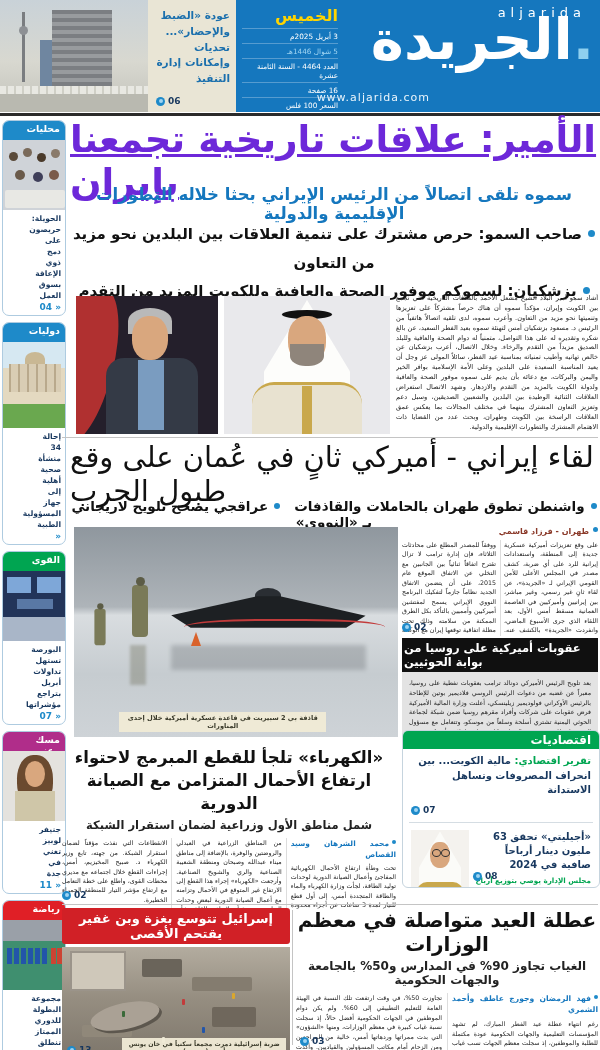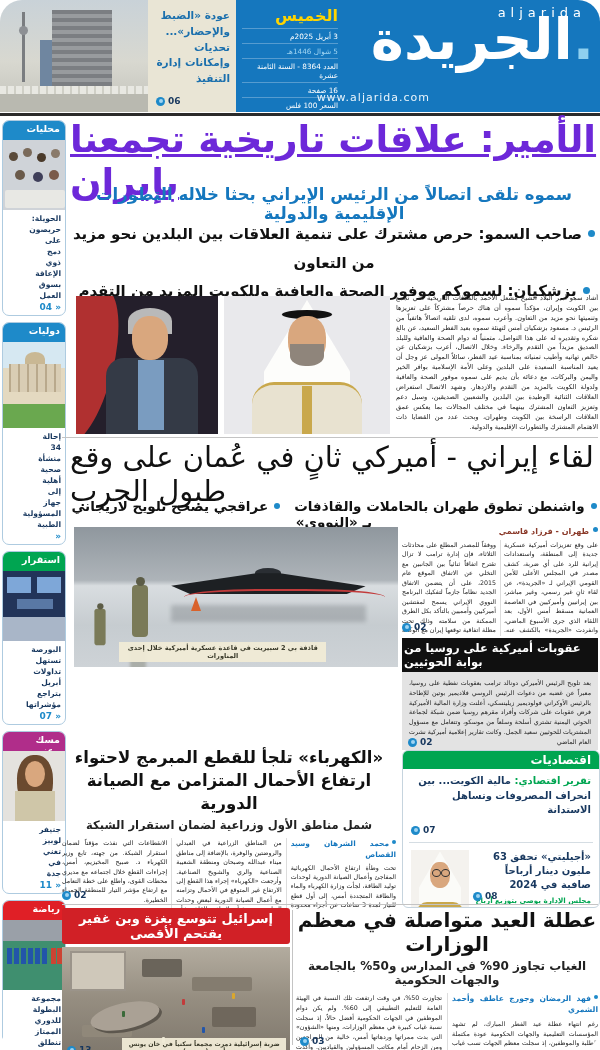--- a/index.html
+++ b/index.html
@@ -1,17 +1,17 @@
 <!DOCTYPE html>
 <html lang="ar" dir="rtl"><head>
 <meta charset="utf-8">
 <style>
   html,body{margin:0;padding:0;background:#fff;}
   #page{position:relative;width:600px;height:1050px;background:#fff;overflow:hidden;
-        font-family:"DejaVu Sans",sans-serif;direction:rtl;border-radius:22px;}
+        font-family:"DejaVu Sans",sans-serif;direction:rtl;}
   .abs{position:absolute;}
 
   
   .masthead{left:236px;top:0;width:364px;height:112px;background:#1577be;color:#fff;}
   .mh-latin{position:absolute;top:5px;right:14px;font-size:13px;letter-spacing:5px;color:#fff;}
   .mh-logo{position:absolute;top:12px;right:6px;font-size:56px;font-weight:bold;line-height:1;white-space:nowrap;}
   .mh-logo .dot{color:#8fd0ef;}
   .mh-www{position:absolute;bottom:8px;right:170px;font-size:11px;color:#eaf5fc;letter-spacing:1px;}
   .mh-dates{position:absolute;top:6px;left:6px;width:96px;text-align:right;}
   .mh-day{color:#ffd400;font-size:16px;font-weight:bold;padding-bottom:3px;}
@@ -86,21 +86,21 @@
   .amir-face{position:absolute;left:64px;top:20px;width:38px;height:48px;border-radius:45%;background:#d9a77e;}
   .amir-beard{position:absolute;left:66px;top:48px;width:34px;height:22px;border-radius:0 0 45% 45%;background:#8f857b;}
   .amir-bisht{position:absolute;left:28px;top:86px;width:110px;height:52px;border-radius:22px 22px 0 0;background:#e8e2d0;border-top:3px solid #c9a84c;}
   .amir-trim{position:absolute;left:78px;top:90px;width:10px;height:48px;background:#c9a84c;}
   .lead-body{left:396px;top:294px;width:202px;height:141px;font-size:6.6px;line-height:1.5;color:#222;text-align:justify;overflow:hidden;}
 
   
   .s2-head{left:70px;top:440px;width:528px;font-size:29px;font-weight:normal;color:#111;text-align:left;letter-spacing:-1px;}
   .s2-bullets{left:70px;top:498px;width:528px;font-size:13.5px;font-weight:bold;color:#111;text-align:center;}
   .s2-bullets .bdot{width:6px;height:6px;}
-  .drone-photo{left:74px;top:527px;width:324px;height:140px;overflow:hidden;
+  .drone-photo{left:74px;top:527px;width:324px;height:210px;overflow:hidden;
       background:linear-gradient(180deg,#8f979e 0%,#aeb4b9 38%,#d9dde0 42%,#c6ccd0 70%,#ced3d7 100%);}
   .b2{position:absolute;left:30%;top:33%;width:60%;height:15%;background:#1d2023;clip-path:polygon(0 60%,44% 0,56% 0,100% 62%,90% 100%,10% 100%);}
   .b2c{position:absolute;left:56%;top:29%;width:8%;height:7%;border-radius:50% 50% 0 0;background:#2a2e33;}
   .soldier{position:absolute;width:16px;height:52px;border-radius:4px;background:#7a7a58;}
   .soldier::before{content:"";position:absolute;top:-8px;left:4px;width:9px;height:9px;border-radius:50%;background:#5c5c46;}
   .s1{left:58px;top:58px;} .s2s{left:18px;top:74px;transform:scale(.7);}
   .cone{position:absolute;left:36%;top:50%;width:0;height:0;border-left:5px solid transparent;border-right:5px solid transparent;border-bottom:14px solid #d9622b;}
   .rope{position:absolute;left:34%;top:44%;width:62%;height:14px;border-top:2px solid #c23b3b;border-radius:50%/10px;}
   .refl{position:absolute;left:30%;top:56%;width:60%;height:12%;background:#3a3f44;opacity:.22;filter:blur(2px);}
   .srefl{position:absolute;left:56px;top:118px;width:16px;height:40px;background:#6a6a55;opacity:.35;filter:blur(1.5px);}
@@ -112,21 +112,21 @@
            font-size:6.3px;line-height:1.5;color:#222;text-align:justify;overflow:hidden;}
   .s2-page{left:402px;top:622px;}
 
   
   .russia{left:402px;top:638px;width:196px;}
   .ru-head{background:#101010;color:#fff;font-size:11.5px;font-weight:bold;text-align:left;padding:3px 2px;}
   .ru-body{background:#e3e3e3;font-size:6.3px;line-height:1.55;color:#222;text-align:justify;padding:6px 7px 4px;height:78px;box-sizing:border-box;overflow:hidden;}
   .ru-page{position:absolute;left:6px;bottom:3px;}
 
   
-  .econ{left:402px;top:750px;width:196px;height:156px;border:1px solid #c6d4de;border-radius:6px;overflow:hidden;background:#fff;}
+  .econ{left:402px;top:730px;width:196px;height:156px;border:1px solid #c6d4de;border-radius:6px;overflow:hidden;background:#fff;}
   .econ-head{background:#00a551;color:#fff;font-size:12px;font-weight:bold;text-align:right;padding:2px 8px;}
   .econ-i1{padding:5px 8px 2px;font-size:10px;font-weight:bold;color:#17375e;line-height:1.45;text-align:right;}
   .econ-i1 .lead-in{color:#00a551;}
   .econ-div{height:1px;background:#d5dde3;margin:3px 6px;}
   .econ-i2{display:flex;gap:6px;padding:4px 8px;align-items:flex-start;}
   .econ-txt{flex:1;text-align:right;}
   .econ-t{font-size:10px;font-weight:bold;color:#17375e;line-height:1.4;}
   .econ-s{font-size:7.2px;font-weight:bold;color:#00a551;margin-top:4px;line-height:1.4;}
   .agility{width:58px;height:76px;background:#f4f2ee;position:relative;overflow:hidden;flex:0 0 auto;}
   .ag-gh{position:absolute;left:8px;top:2px;width:42px;height:72px;background:#fbfbf8;clip-path:polygon(50% 0,100% 50%,100% 100%,0 100%,0 50%);}
@@ -198,21 +198,21 @@
   </div>
 
   <div class="abs masthead">
     <div class="mh-latin">aljarida</div>
     <div class="mh-logo"><span class="dot">.</span><span>الجريدة</span></div>
     <div class="mh-www">www.aljarida.com</div>
     <div class="mh-dates">
       <div class="mh-day">الخميس</div>
       <div class="mh-row">3 أبريل 2025م</div>
       <div class="mh-row hijri">5 شوال 1446هـ</div>
-      <div class="mh-row">العدد 8364 - السنة الثامنة عشرة</div>
+      <div class="mh-row">العدد 4464 - السنة الثامنة عشرة</div>
       <div class="mh-row">16 صفحة</div>
       <div class="mh-row">السعر 100 فلس</div>
     </div>
   </div>
 
   <div class="abs main-rule"></div>
 
   <div class="abs sidebar">
 
     <div class="side-card">
@@ -235,21 +235,21 @@
       <div class="side-head c-blue">دوليات</div>
       <div class="side-photo ph-bldg" style="height:86px;">
         <div class="dome"></div>
           <div class="body"></div>
       </div>
       <div class="side-text">إحالة 34 منشأة صحية أهلية إلى جهاز المسؤولية الطبية</div>
       <div class="side-page"></div>
     </div>
 
     <div class="side-card">
-      <div class="side-head c-green">استقرار</div>
+      <div class="side-head c-green">القوى</div>
       <div class="side-photo ph-bourse">
         <span class="scr" style="left:4px;top:6px;width:24px;height:16px;"></span>
         <span class="scr" style="left:34px;top:6px;width:24px;height:16px;"></span>
         <span class="scr" style="left:14px;top:28px;width:36px;height:10px;opacity:.6"></span>
         <span class="flr"></span>
       </div>
       <div class="side-text">البورصة تستهل تداولات أبريل بتراجع مؤشراتها</div>
       <div class="side-page">07</div>
     </div>
 

